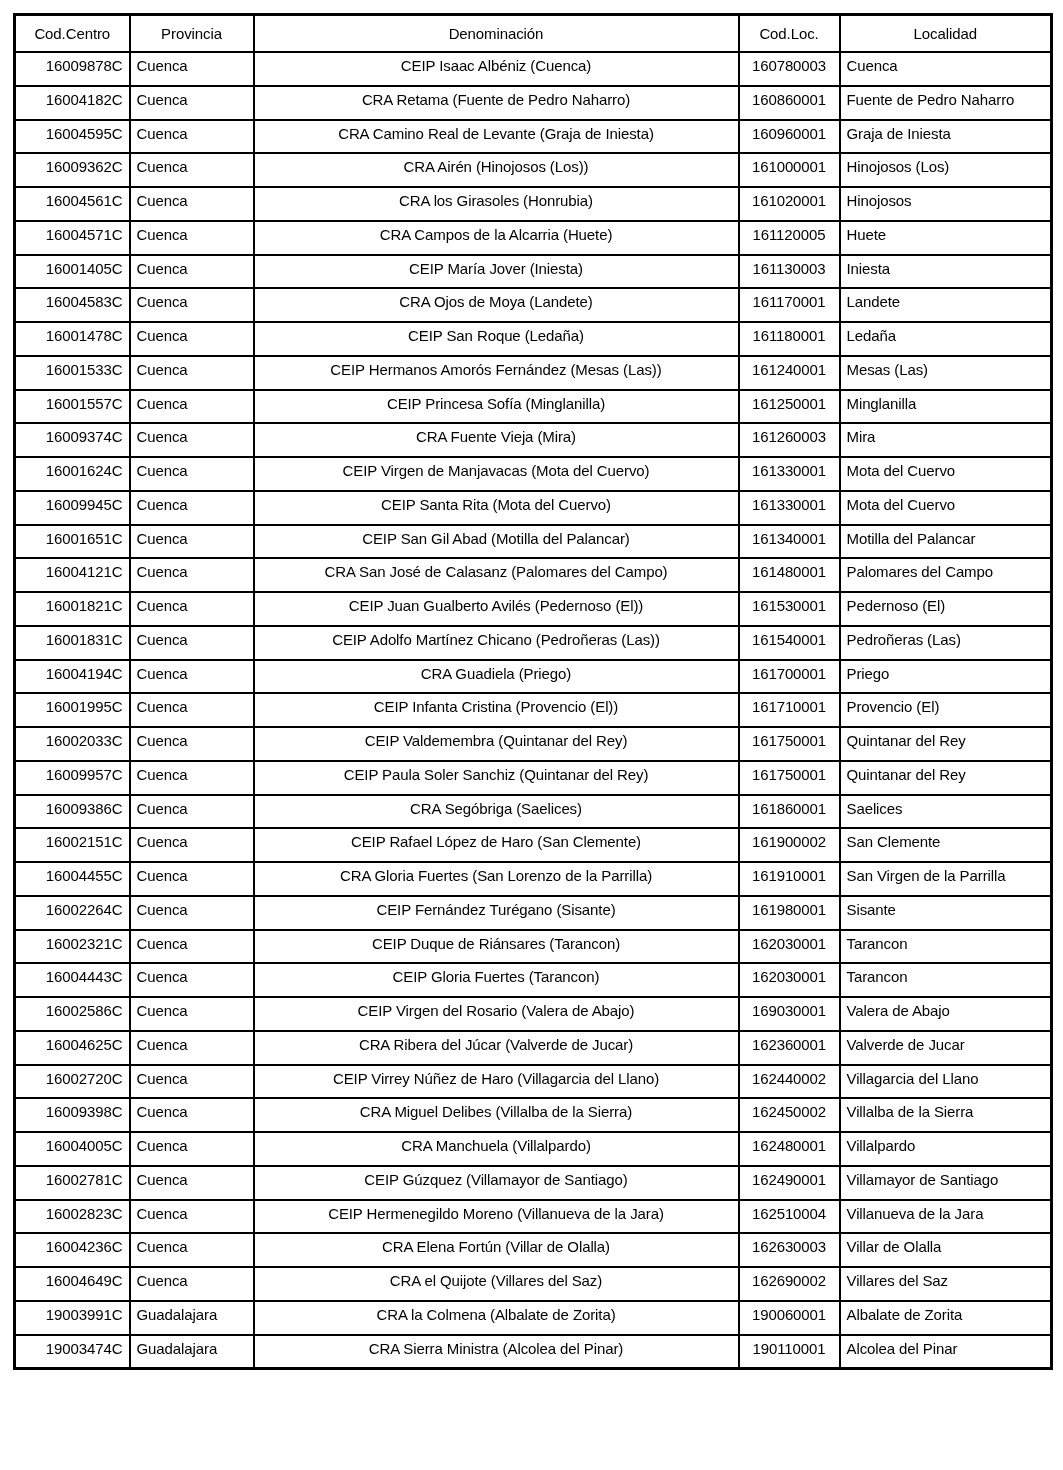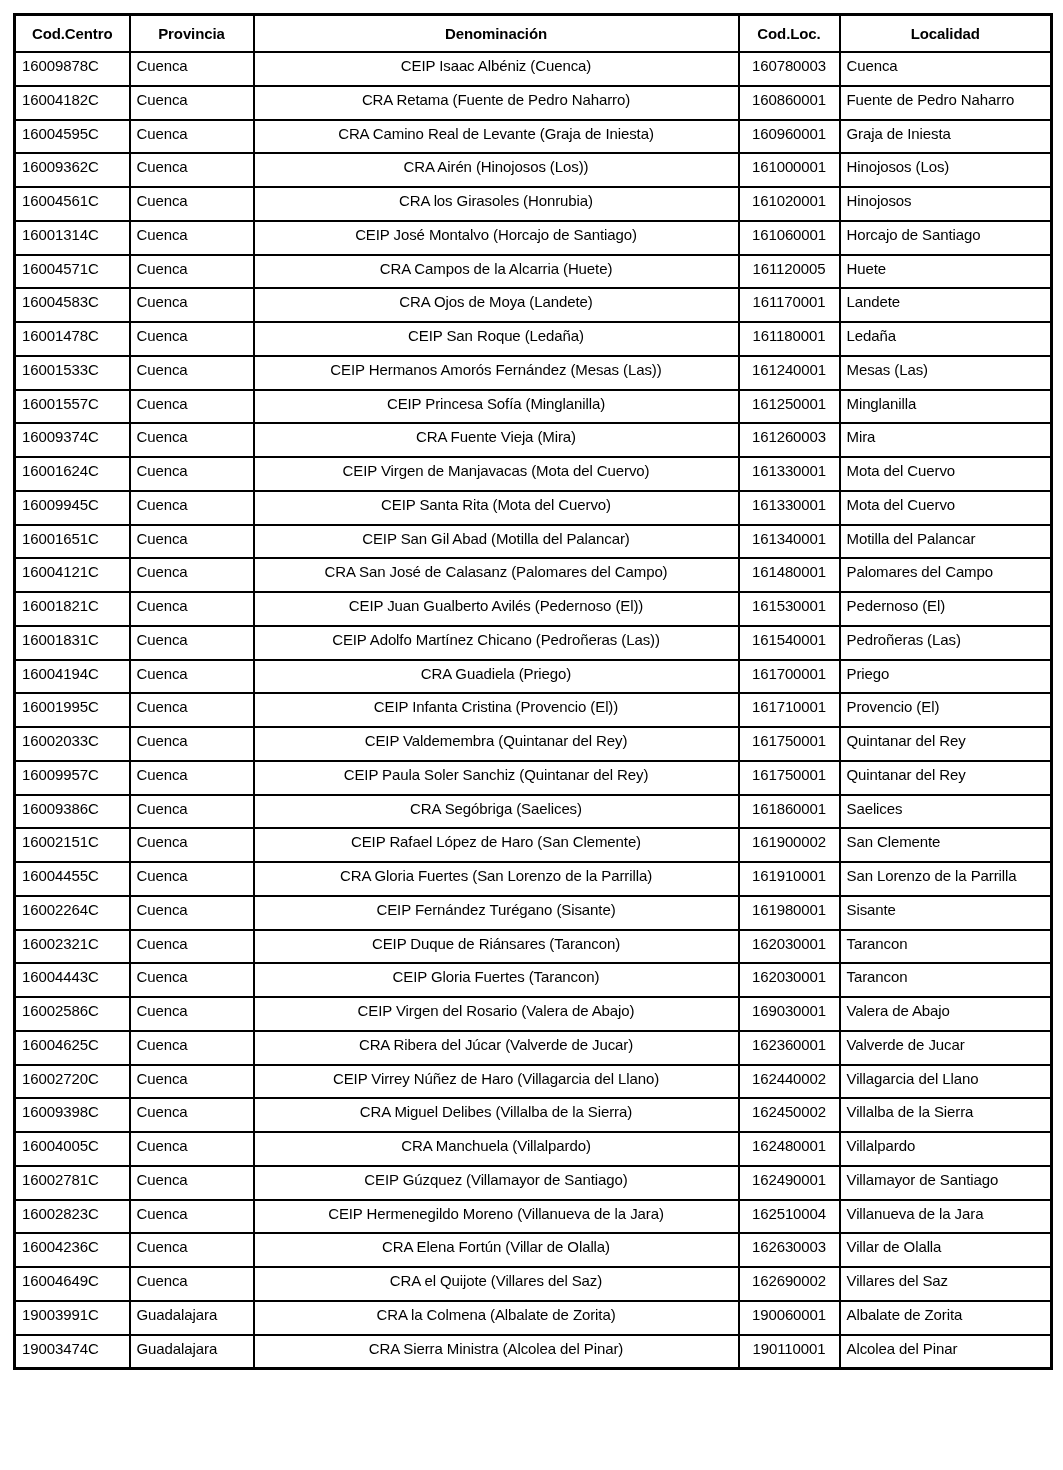--- a/index.html
+++ b/index.html
@@ -30,36 +30,36 @@
     border: 3px solid #000000;
     font-family: "Liberation Sans", sans-serif;
     font-size: 15px;
     color: #000000;
     letter-spacing: -0.1px;
   }
   table.school-table th {
     border: 2px solid #000000;
     height: 35px;
     padding: 0 4px;
-    font-weight: bold;
+    font-weight: normal;
     font-size: 15px;
     text-align: center;
     vertical-align: middle;
     overflow: hidden;
     white-space: nowrap;
   }
   table.school-table td {
     border: 2px solid #000000;
     height: 27.75px;
     padding: 4px 6px 0 6px;
     vertical-align: top;
     overflow: hidden;
     white-space: nowrap;
   }
-  td.col-0 { text-align: left; }
+  td.col-0 { text-align: right; }
   td.col-1 { text-align: left; padding-left: 9px; }
   td.col-2 { text-align: center; padding-left: 9px; }
   td.col-3 { text-align: center; margin-left: 33px; }
   td.col-4 { text-align: left; padding-left: 7px; }
 </style>
 </head>
 <body>
 
 <div class="page">
   <table class="school-table">
@@ -109,34 +109,34 @@
           <td class="col-4">Hinojosos (Los)</td>
         </tr>
         <tr>
           <td class="col-0">16004561C</td>
           <td class="col-1">Cuenca</td>
           <td class="col-2">CRA los Girasoles (Honrubia)</td>
           <td class="col-3">161020001</td>
           <td class="col-4">Hinojosos</td>
         </tr>
         <tr>
-          <td class="col-0">16001314C</td>
-          <td class="col-1">Cuenca</td>
-          <td class="col-2">CEIP José Montalvo (Horcajo de Santiago)</td>
-          <td class="col-3">161060001</td>
-          <td class="col-4">Horcajo de Santiago</td>
-        </tr>
-        <tr>
           <td class="col-0">16004571C</td>
           <td class="col-1">Cuenca</td>
           <td class="col-2">CRA Campos de la Alcarria (Huete)</td>
           <td class="col-3">161120005</td>
           <td class="col-4">Huete</td>
         </tr>
         <tr>
+          <td class="col-0">16001405C</td>
+          <td class="col-1">Cuenca</td>
+          <td class="col-2">CEIP María Jover (Iniesta)</td>
+          <td class="col-3">161130003</td>
+          <td class="col-4">Iniesta</td>
+        </tr>
+        <tr>
           <td class="col-0">16004583C</td>
           <td class="col-1">Cuenca</td>
           <td class="col-2">CRA Ojos de Moya (Landete)</td>
           <td class="col-3">161170001</td>
           <td class="col-4">Landete</td>
         </tr>
         <tr>
           <td class="col-0">16001478C</td>
           <td class="col-1">Cuenca</td>
           <td class="col-2">CEIP San Roque (Ledaña)</td>
@@ -246,21 +246,21 @@
           <td class="col-1">Cuenca</td>
           <td class="col-2">CEIP Rafael López de Haro (San Clemente)</td>
           <td class="col-3">161900002</td>
           <td class="col-4">San Clemente</td>
         </tr>
         <tr>
           <td class="col-0">16004455C</td>
           <td class="col-1">Cuenca</td>
           <td class="col-2">CRA Gloria Fuertes (San Lorenzo de la Parrilla)</td>
           <td class="col-3">161910001</td>
-          <td class="col-4">San Lorenzo de la Parrilla</td>
+          <td class="col-4">San Virgen de la Parrilla</td>
         </tr>
         <tr>
           <td class="col-0">16002264C</td>
           <td class="col-1">Cuenca</td>
           <td class="col-2">CEIP Fernández Turégano (Sisante)</td>
           <td class="col-3">161980001</td>
           <td class="col-4">Sisante</td>
         </tr>
         <tr>
           <td class="col-0">16002321C</td>

